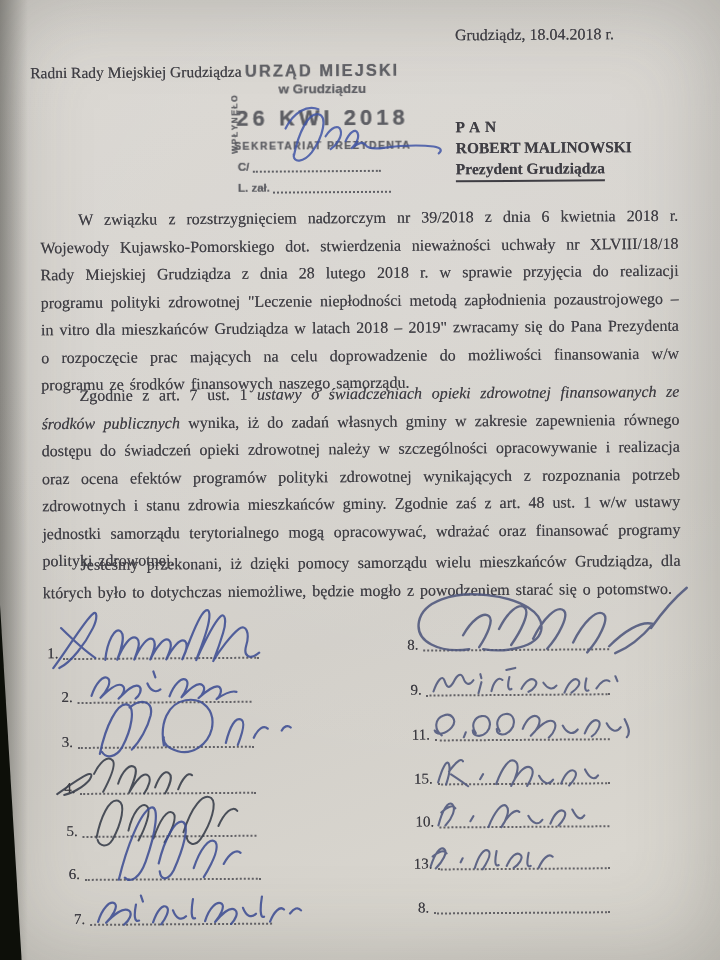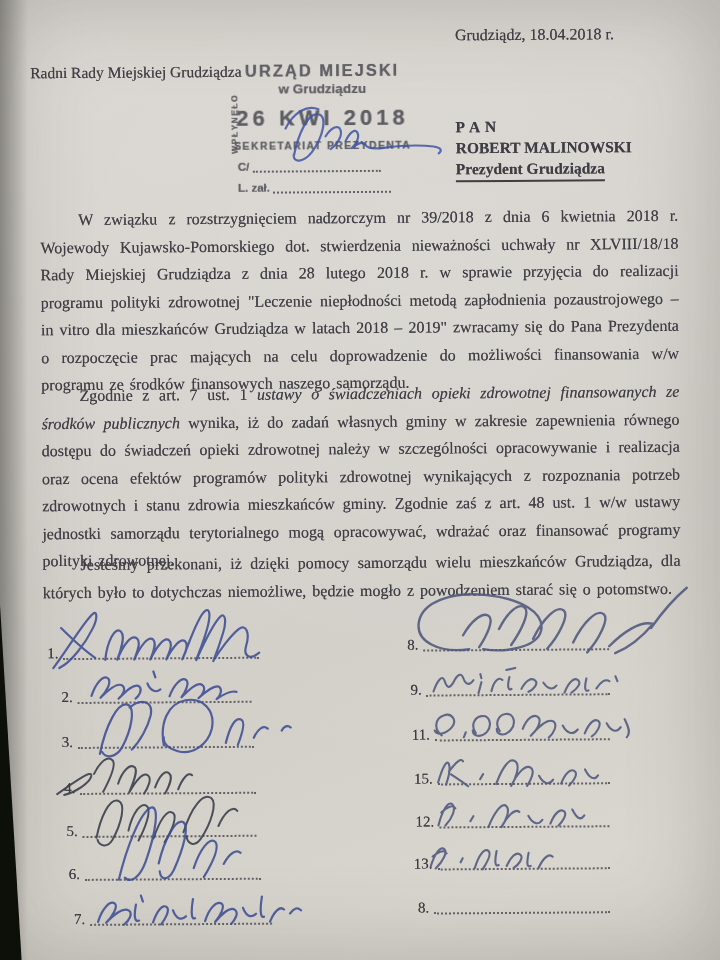--- a/index.html
+++ b/index.html
@@ -138,21 +138,21 @@
       </div>
     <div class="sig-row" style="left:410px;top:722px;width:198px">
       <span class="sig-num">11.</span>
       <span class="sig-line"></span>
       </div>
     <div class="sig-row" style="left:412px;top:766px;width:196px">
       <span class="sig-num">15.</span>
       <span class="sig-line"></span>
       </div>
     <div class="sig-row" style="left:413px;top:809px;width:194px">
-      <span class="sig-num">12.</span>
+      <span class="sig-num">10.</span>
       <span class="sig-line"></span>
       </div>
     <div class="sig-row" style="left:411px;top:851px;width:196px">
       <span class="sig-num">13.</span>
       <span class="sig-line"></span>
       </div>
     <div class="sig-row" style="left:415px;top:895px;width:192px">
       <span class="sig-num">8.</span>
       <span class="sig-line"></span>
       </div>

